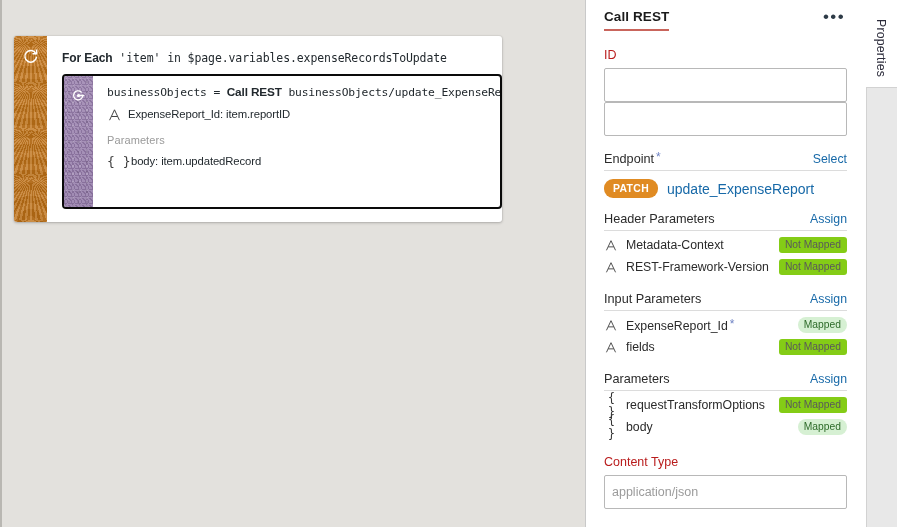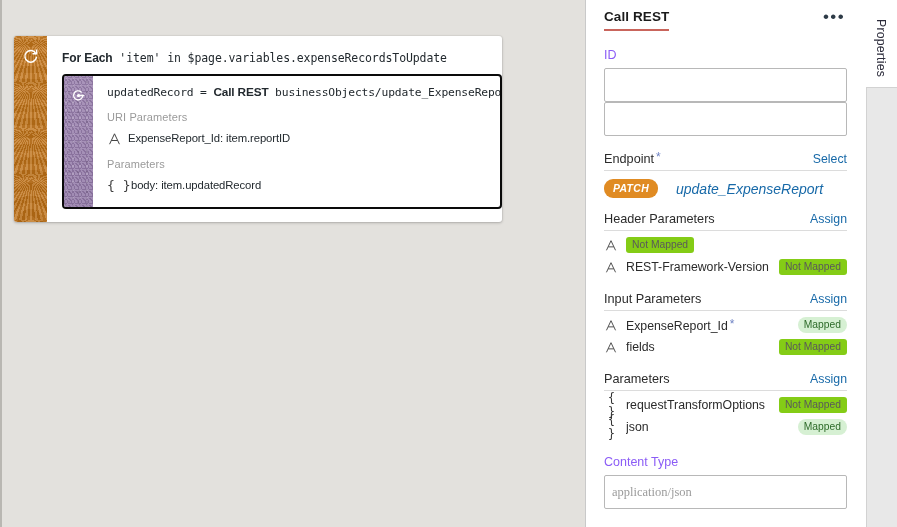--- a/index.html
+++ b/index.html
@@ -221,33 +221,33 @@
   .kebab {
     color: #2e3b47;
     font-size: 17px;
     line-height: 12px;
     letter-spacing: 1.4px;
     cursor: pointer;
     padding: 2px 2px 6px 8px;
   }
   .field-label {
     font-size: 12.5px;
-    color: #8b5cf6;
+    color: #b91c1c;
     margin: 17px 0 6px 0;
   }
   .text-input {
     display: block;
     width: 100%;
     height: 25px;
     box-sizing: border-box;
     border: 1px solid #b8b8b8;
     border-radius: 2px;
     background: #fff;
     padding: 16px 7px;
-    font-family: Liberation Serif, serif;
+    font-family: Liberation Sans, sans-serif;
     font-size: 12.5px;
     color: #2b2b2b;
     outline: none;
   }
   .text-input::placeholder { color: #9b9b9b; }
 
   .section-head {
     display: flex;
     align-items: baseline;
     justify-content: space-between;
@@ -268,23 +268,22 @@
   }
   .section-action {
     font-size: 12.3px;
     color: #1769a8;
     cursor: pointer;
   }
 
   .endpoint-row {
     display: flex;
     align-items: center;
-    gap: 18px;
+    gap: 9px;
     margin-top: 8px;
-    font-style: italic;
   }
   .verb-badge {
     background: #e08b23;
     color: #ffffff;
     font-size: 10.4px;
     font-weight: 700;
     letter-spacing: 0.35px;
     padding: 3px 9px 3px 9px;
     border-radius: 9px;
     line-height: 1.25;
@@ -403,23 +402,22 @@
                 <g fill="none" stroke="#ffffff" stroke-width="2.1" stroke-linecap="round">
                   <path d="M16.4 6.6A7.2 7.2 0 1 0 18.6 12"></path>
                   <path d="M12 12 L20.6 12"></path>
                 </g>
                 <circle cx="12" cy="12" r="2.6" fill="#ffffff"></circle>
               </svg>
             </div>
           </div>
 
           <div class="rest-body">
-            <div class="rest-headline"><span>updatedRecord = </span><b>Call REST</b><span> businessObjects/update_ExpenseReport</span></div>
-
-            <div class="group-label">URI Parameters</div>
+            <div class="rest-headline"><span>businessObjects = </span><b>Call REST</b><span> businessObjects/update_ExpenseReport</span></div>
+
             <div class="param-row">
               <span class="type-icon">
                 <svg width="13" height="14" viewBox="0 0 14 14" fill="none" stroke="#3d3d3d" stroke-width="1.05">
                   <path d="M1.7 12.6 L7 1.4 L12.3 12.6"></path>
                     <path d="M3.8 8.6 L10.2 8.6"></path>
                 </svg>
               </span>
               <span class="ptext">ExpenseReport_Id: item.reportID</span>
             </div>
 
@@ -462,20 +460,21 @@
       <div class="section-action">Assign</div>
     </div>
     <div class="param-list">
       <div class="prop-row">
         <span class="type-icon">
           <svg width="12" height="13" viewBox="0 0 14 14" fill="none" stroke="#3d3d3d" stroke-width="1.05">
             <path d="M1.7 12.6 L7 1.4 L12.3 12.6"></path>
               <path d="M3.8 8.6 L10.2 8.6"></path>
           </svg>
         </span>
+        <span class="prop-name">Metadata-Context</span>
         <span class="pill unmapped">Not Mapped</span>
       </div>
       <div class="prop-row">
         <span class="type-icon">
           <svg width="12" height="13" viewBox="0 0 14 14" fill="none" stroke="#3d3d3d" stroke-width="1.05">
             <path d="M1.7 12.6 L7 1.4 L12.3 12.6"></path>
               <path d="M3.8 8.6 L10.2 8.6"></path>
           </svg>
         </span>
         <span class="prop-name">REST-Framework-Version</span>
@@ -515,21 +514,21 @@
       <div class="section-action">Assign</div>
     </div>
     <div class="param-list">
       <div class="prop-row">
         <span class="type-brace">{ }</span>
         <span class="prop-name">requestTransformOptions</span>
         <span class="pill unmapped">Not Mapped</span>
       </div>
       <div class="prop-row">
         <span class="type-brace">{ }</span>
-        <span class="prop-name">json</span>
+        <span class="prop-name">body</span>
         <span class="pill mapped">Mapped</span>
       </div>
     </div>
 
     <div class="field-label">Content Type</div>
     <input class="text-input" type="text" placeholder="application/json" style="">
 
   </div>
 
   <div class="rail">

